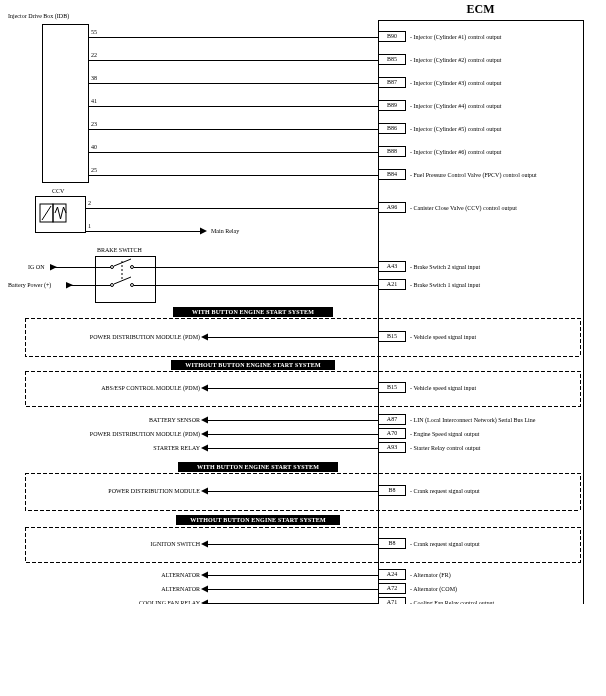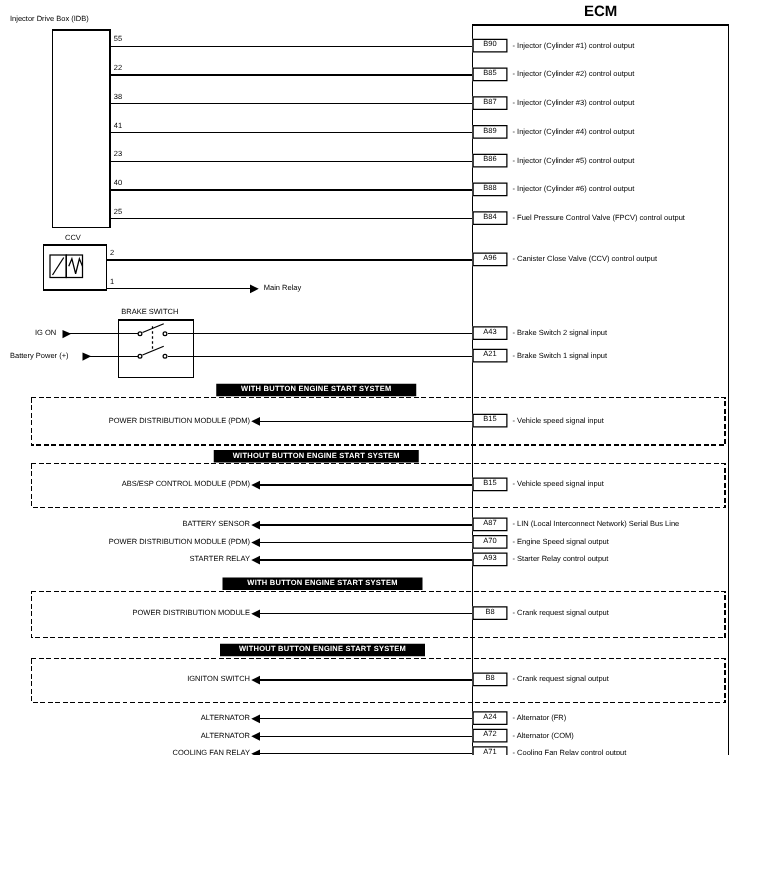--- a/index.html
+++ b/index.html
@@ -1,17 +1,17 @@
 <!DOCTYPE html>
 <html><head>
 <meta charset="utf-8">
 <style>
   html,body{margin:0;padding:0;background:#fff;}
   .canvas{position:relative;width:606px;height:604px;background:#fff;overflow:hidden;
-          font-family:Liberation Sans, sans-serif;color:#000;}
+          font-family:Liberation Serif, serif;color:#000;}
   .abs{position:absolute;}
   .lbl{position:absolute;font-size:6px;line-height:8px;white-space:nowrap;}
   .rlbl{position:absolute;font-size:6px;line-height:8px;white-space:nowrap;}
   .banner{position:absolute;height:10px;background:#000;color:#fff;font-size:6px;line-height:10px;
           text-align:center;font-weight:bold;letter-spacing:.2px;}
   .pinrow{position:absolute;left:378px;display:flex;align-items:center;height:11px;}
   .pinbox{width:26px;height:9px;border:1px solid #000;background:#fff;font-size:6px;line-height:9px;
           text-align:center;flex:0 0 auto;}
   .pindesc{margin-left:4px;font-size:6px;white-space:nowrap;}
   .ecm-title{position:absolute;left:378px;top:2px;width:205px;text-align:center;font-size:12px;font-weight:bold;}

